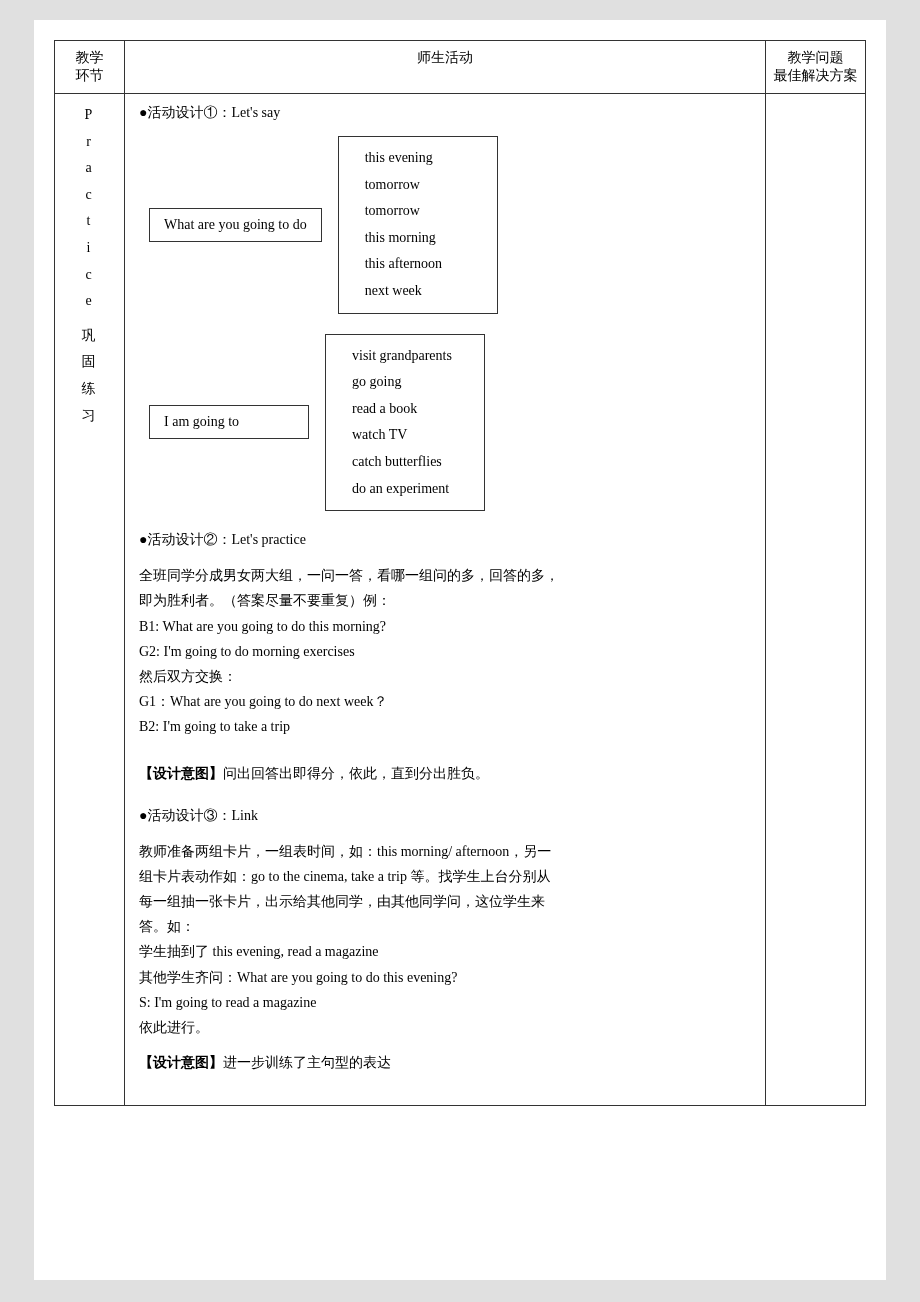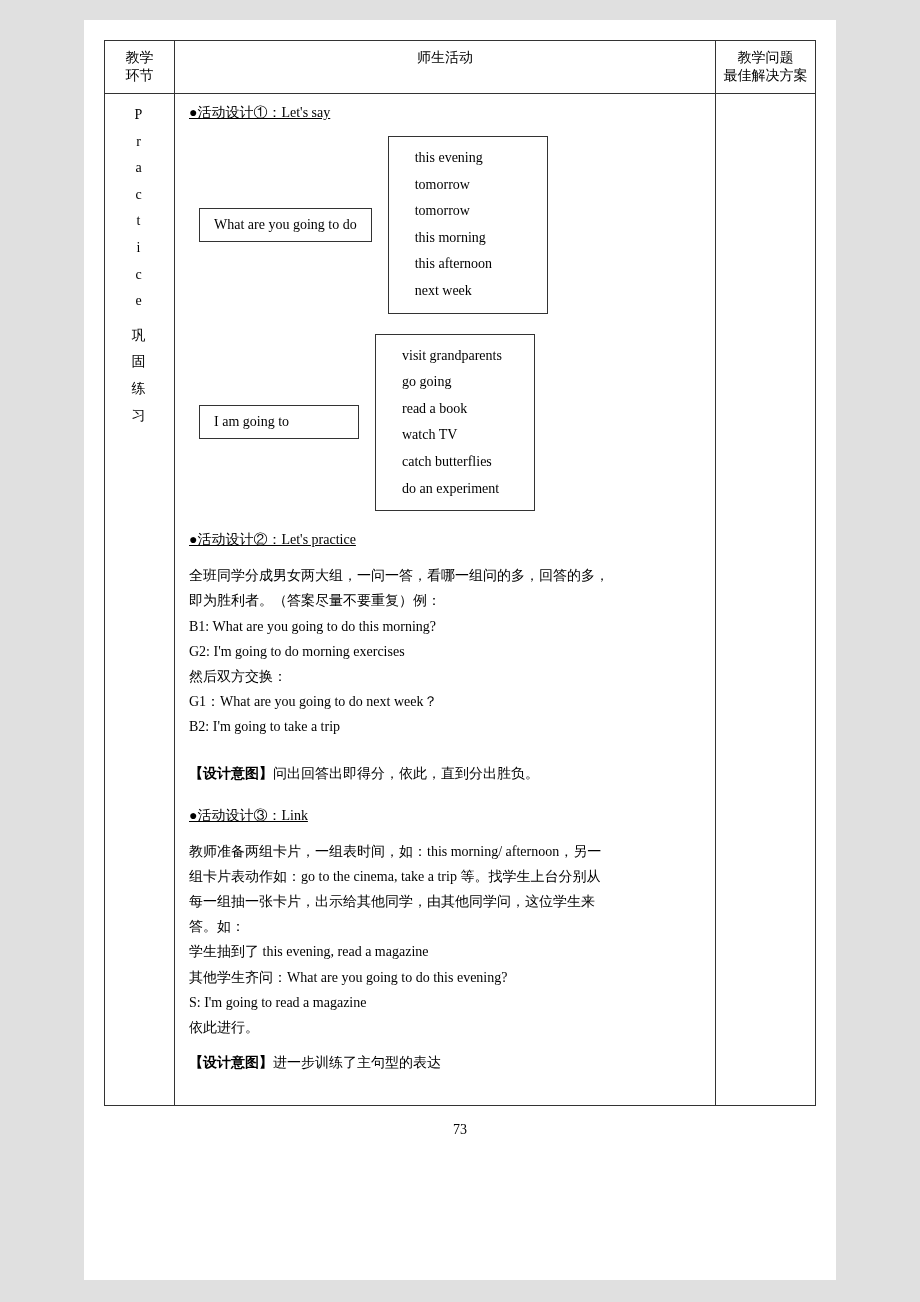--- a/index.html
+++ b/index.html
@@ -7,21 +7,21 @@
       background: #e0e0e0;
       display: flex;
       justify-content: center;
       align-items: flex-start;
       padding: 20px;
       font-family: "SimSun", "宋体", serif;
       font-size: 14px;
     }
     .page {
       background: #fff;
-      width: 752px;
+      width: 852px;
       min-height: 1260px;
       padding: 20px;
       position: relative;
     }
     .outer-table {
       width: 100%;
       border-collapse: collapse;
       border: 1px solid #333;
     }
     .outer-table td, .outer-table th {
@@ -57,21 +57,20 @@
       padding: 8px 4px;
     }
     .right-cell {
       width: 100px;
       vertical-align: top;
       padding: 8px 4px;
     }
     .activity-header {
       margin-bottom: 14px;
       font-size: 14px;
-      text-decoration: underline;
     }
     .boxes-row {
       display: flex;
       align-items: flex-start;
       margin: 10px 0 20px 10px;
       gap: 16px;
     }
     .left-box {
       border: 1px solid #333;
       padding: 8px 14px;
@@ -218,16 +217,13 @@
 
           <div style="margin-bottom:20px;"></div>
 
         </td>
 
         <td class="right-cell"></td>
       </tr>
     </tbody>
   </table>
 
-  <div class="page-num">
-    <span>73</span>
-  </div>
 </div>
 
 </body></html>

